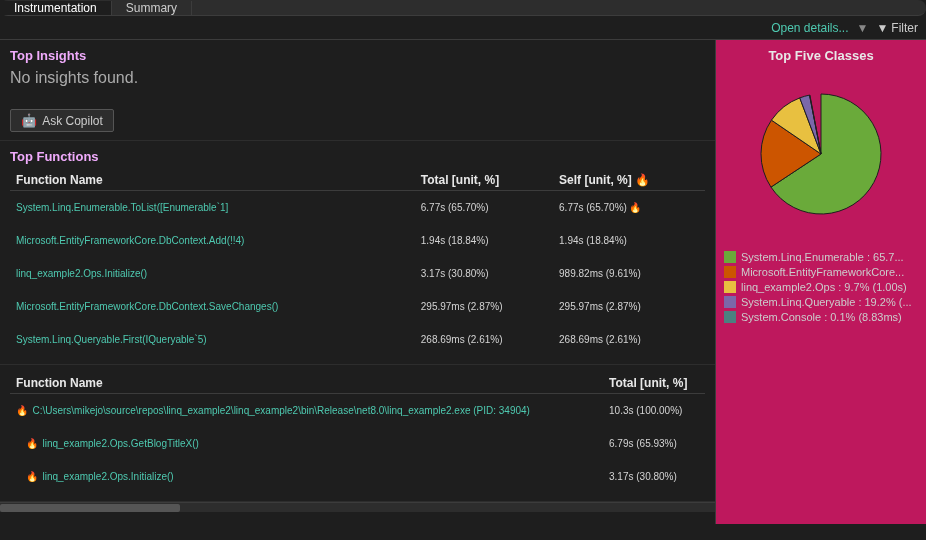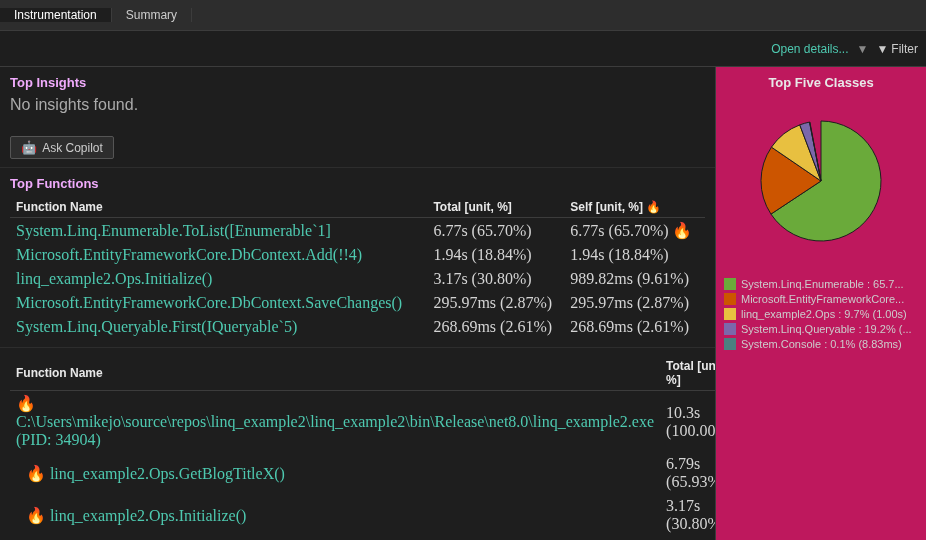--- a/index.html
+++ b/index.html
@@ -11,22 +11,23 @@
       width: 926px;
       height: 540px;
       overflow: hidden;
     }
 
     
     .tab-bar {
       display: flex;
       background: #2d2d2d;
       border-bottom: 1px solid #3c3c3c;
-      height: 31px;
-      align-items: center;
+      height: 16px;
+      align-items: flex-end;
+      border-radius: 14px;
     }
     .tab {
       padding: 0 14px;
       display: flex;
       align-items: center;
       cursor: pointer;
       font-size: 12px;
       color: #ccc;
       border-right: 1px solid #3c3c3c;
     }
@@ -36,21 +37,21 @@
     }
 
     
     .toolbar {
       display: flex;
       justify-content: flex-end;
       align-items: center;
       padding: 4px 8px;
       background: #1e1e1e;
       border-bottom: 1px solid #3c3c3c;
-      height: 36px;
+      height: 24px;
       gap: 8px;
     }
     .toolbar-link {
       color: #4ec9b0;
       cursor: pointer;
       font-size: 12px;
       text-decoration: none;
     }
     .toolbar-btn {
       background: none;
@@ -113,23 +114,22 @@
     }
     .func-table th {
       text-align: left;
       color: #e8e8e8;
       font-weight: bold;
       padding: 3px 6px;
       border-bottom: 1px solid #3c3c3c;
       font-size: 12px;
     }
     .func-table td {
-      padding: 3px 6px;
-      font-size: 16px;
-      font-family: Liberation Serif, serif;
+      padding: 11px 6px;
+      font-size: 10px;
     }
     .func-link {
       color: #4ec9b0;
       cursor: pointer;
     }
     .col-total, .col-self {
       text-align: left;
       white-space: nowrap;
     }
     .fire-icon {

